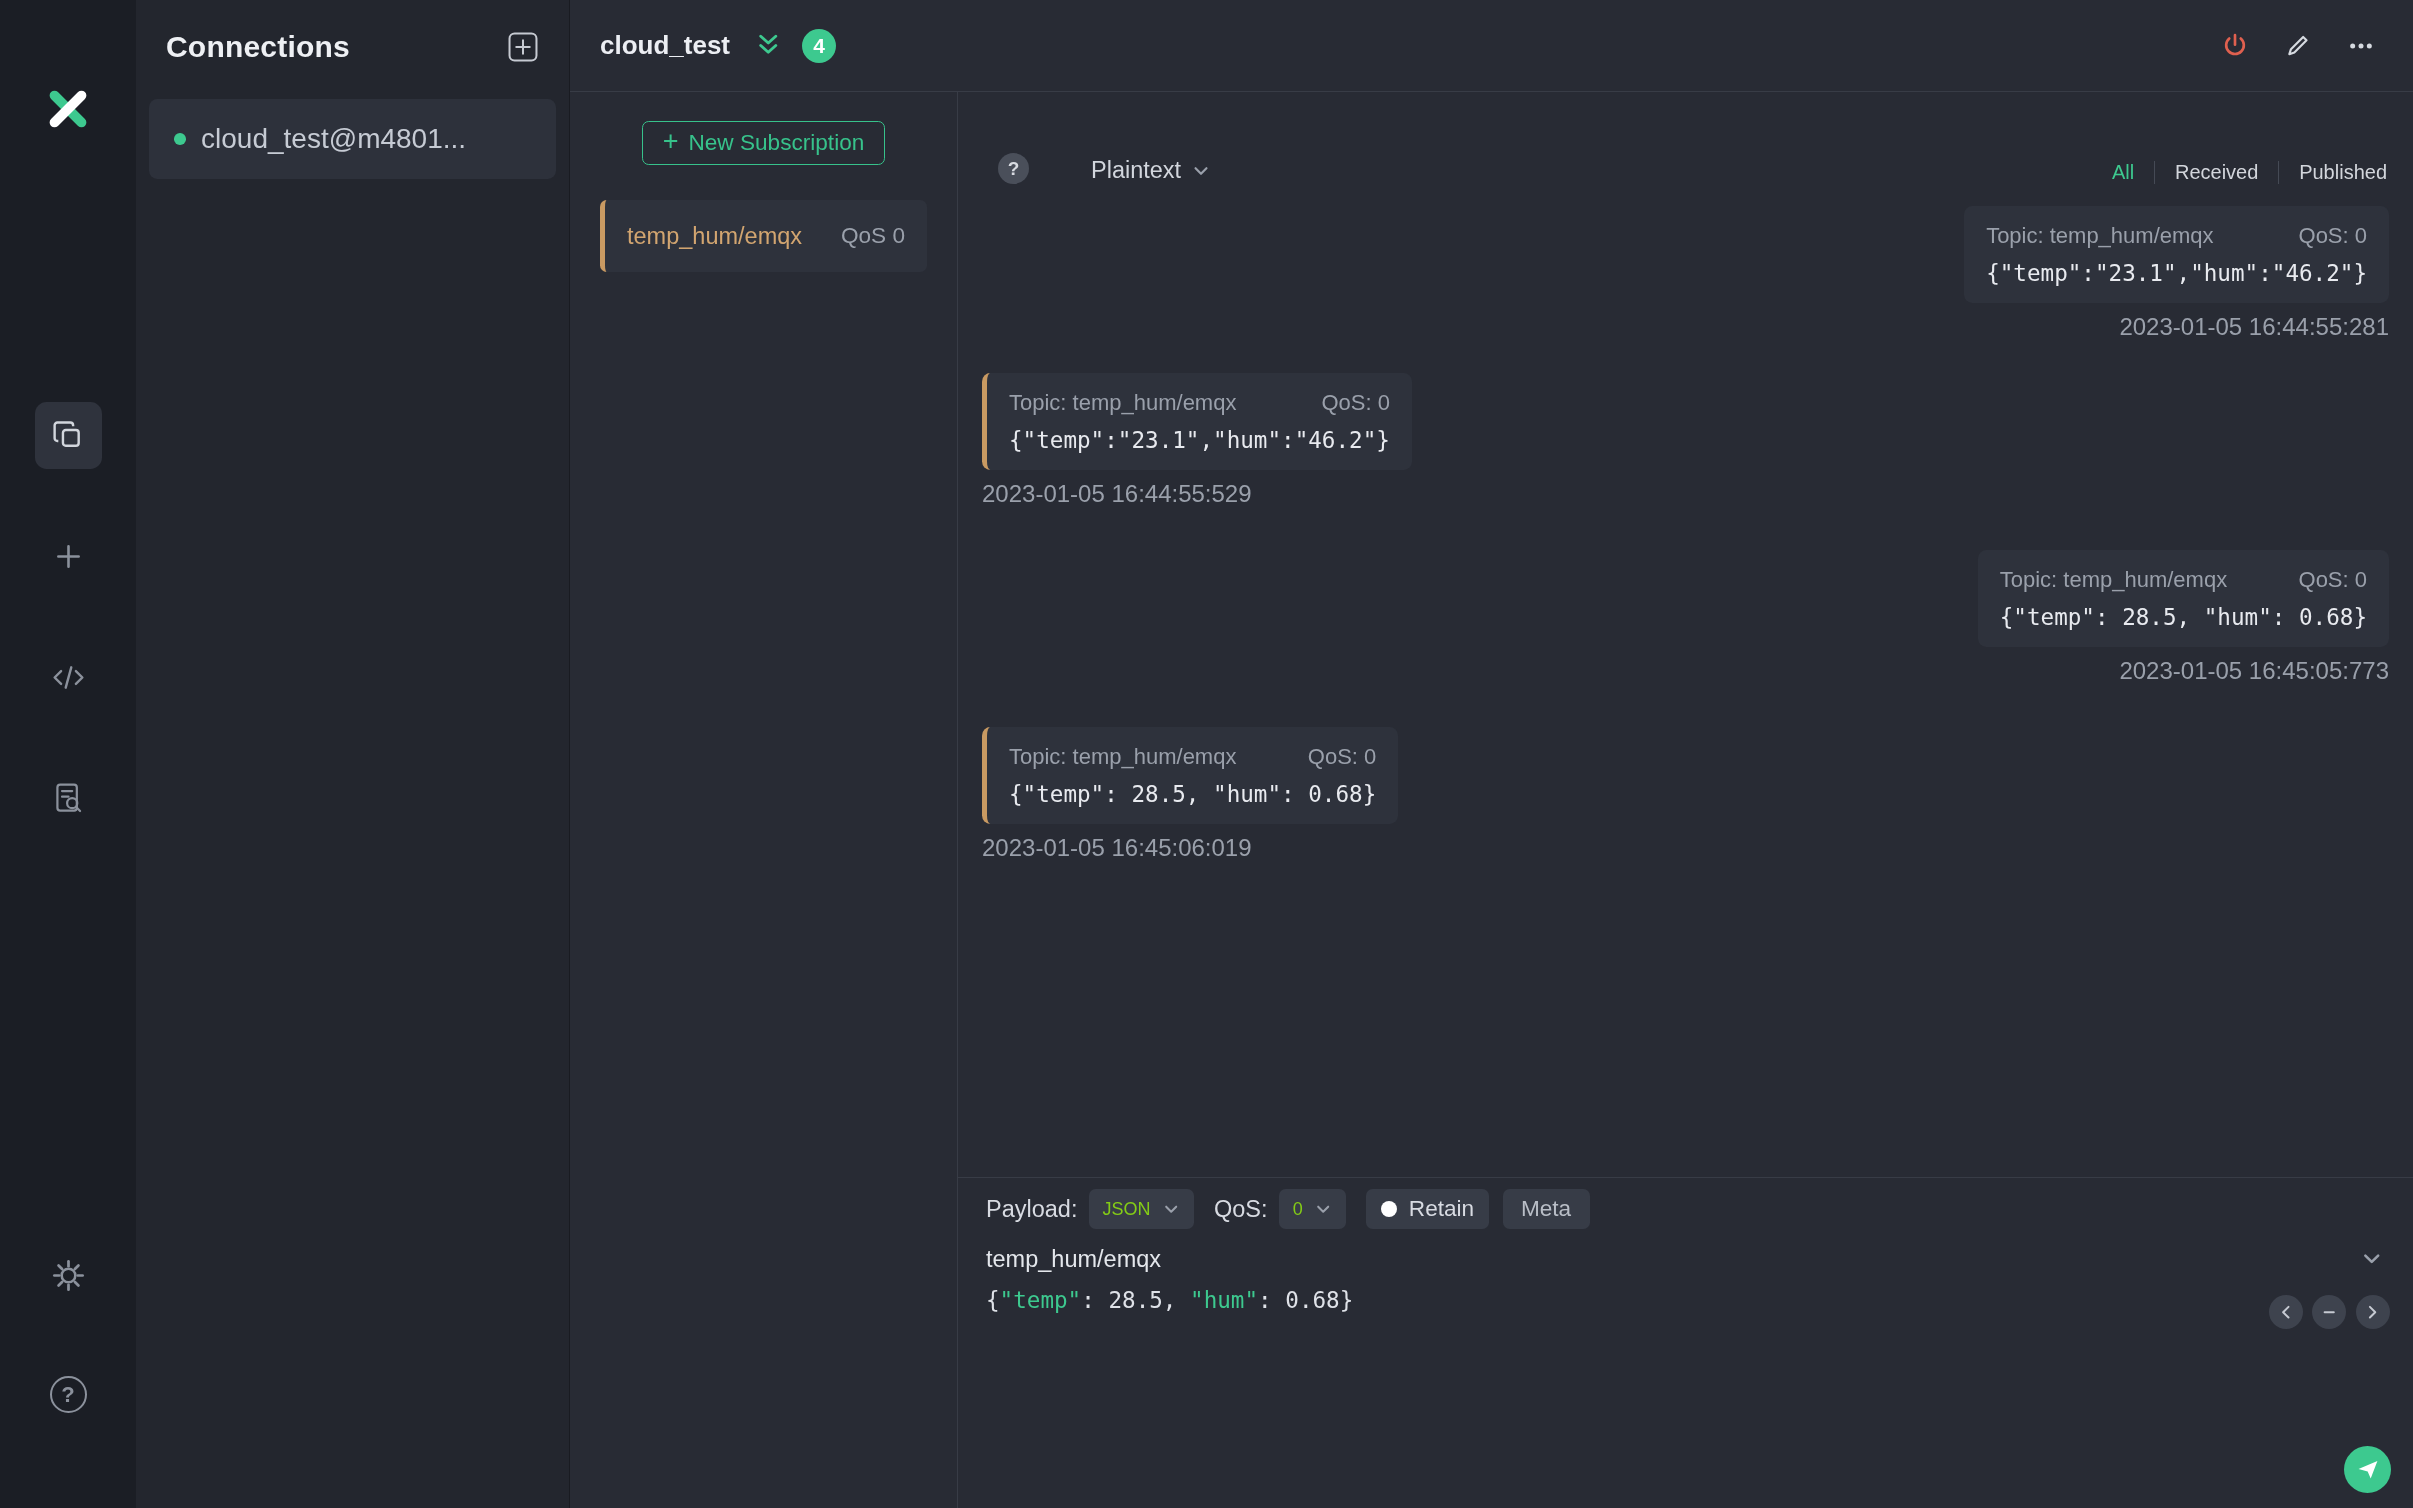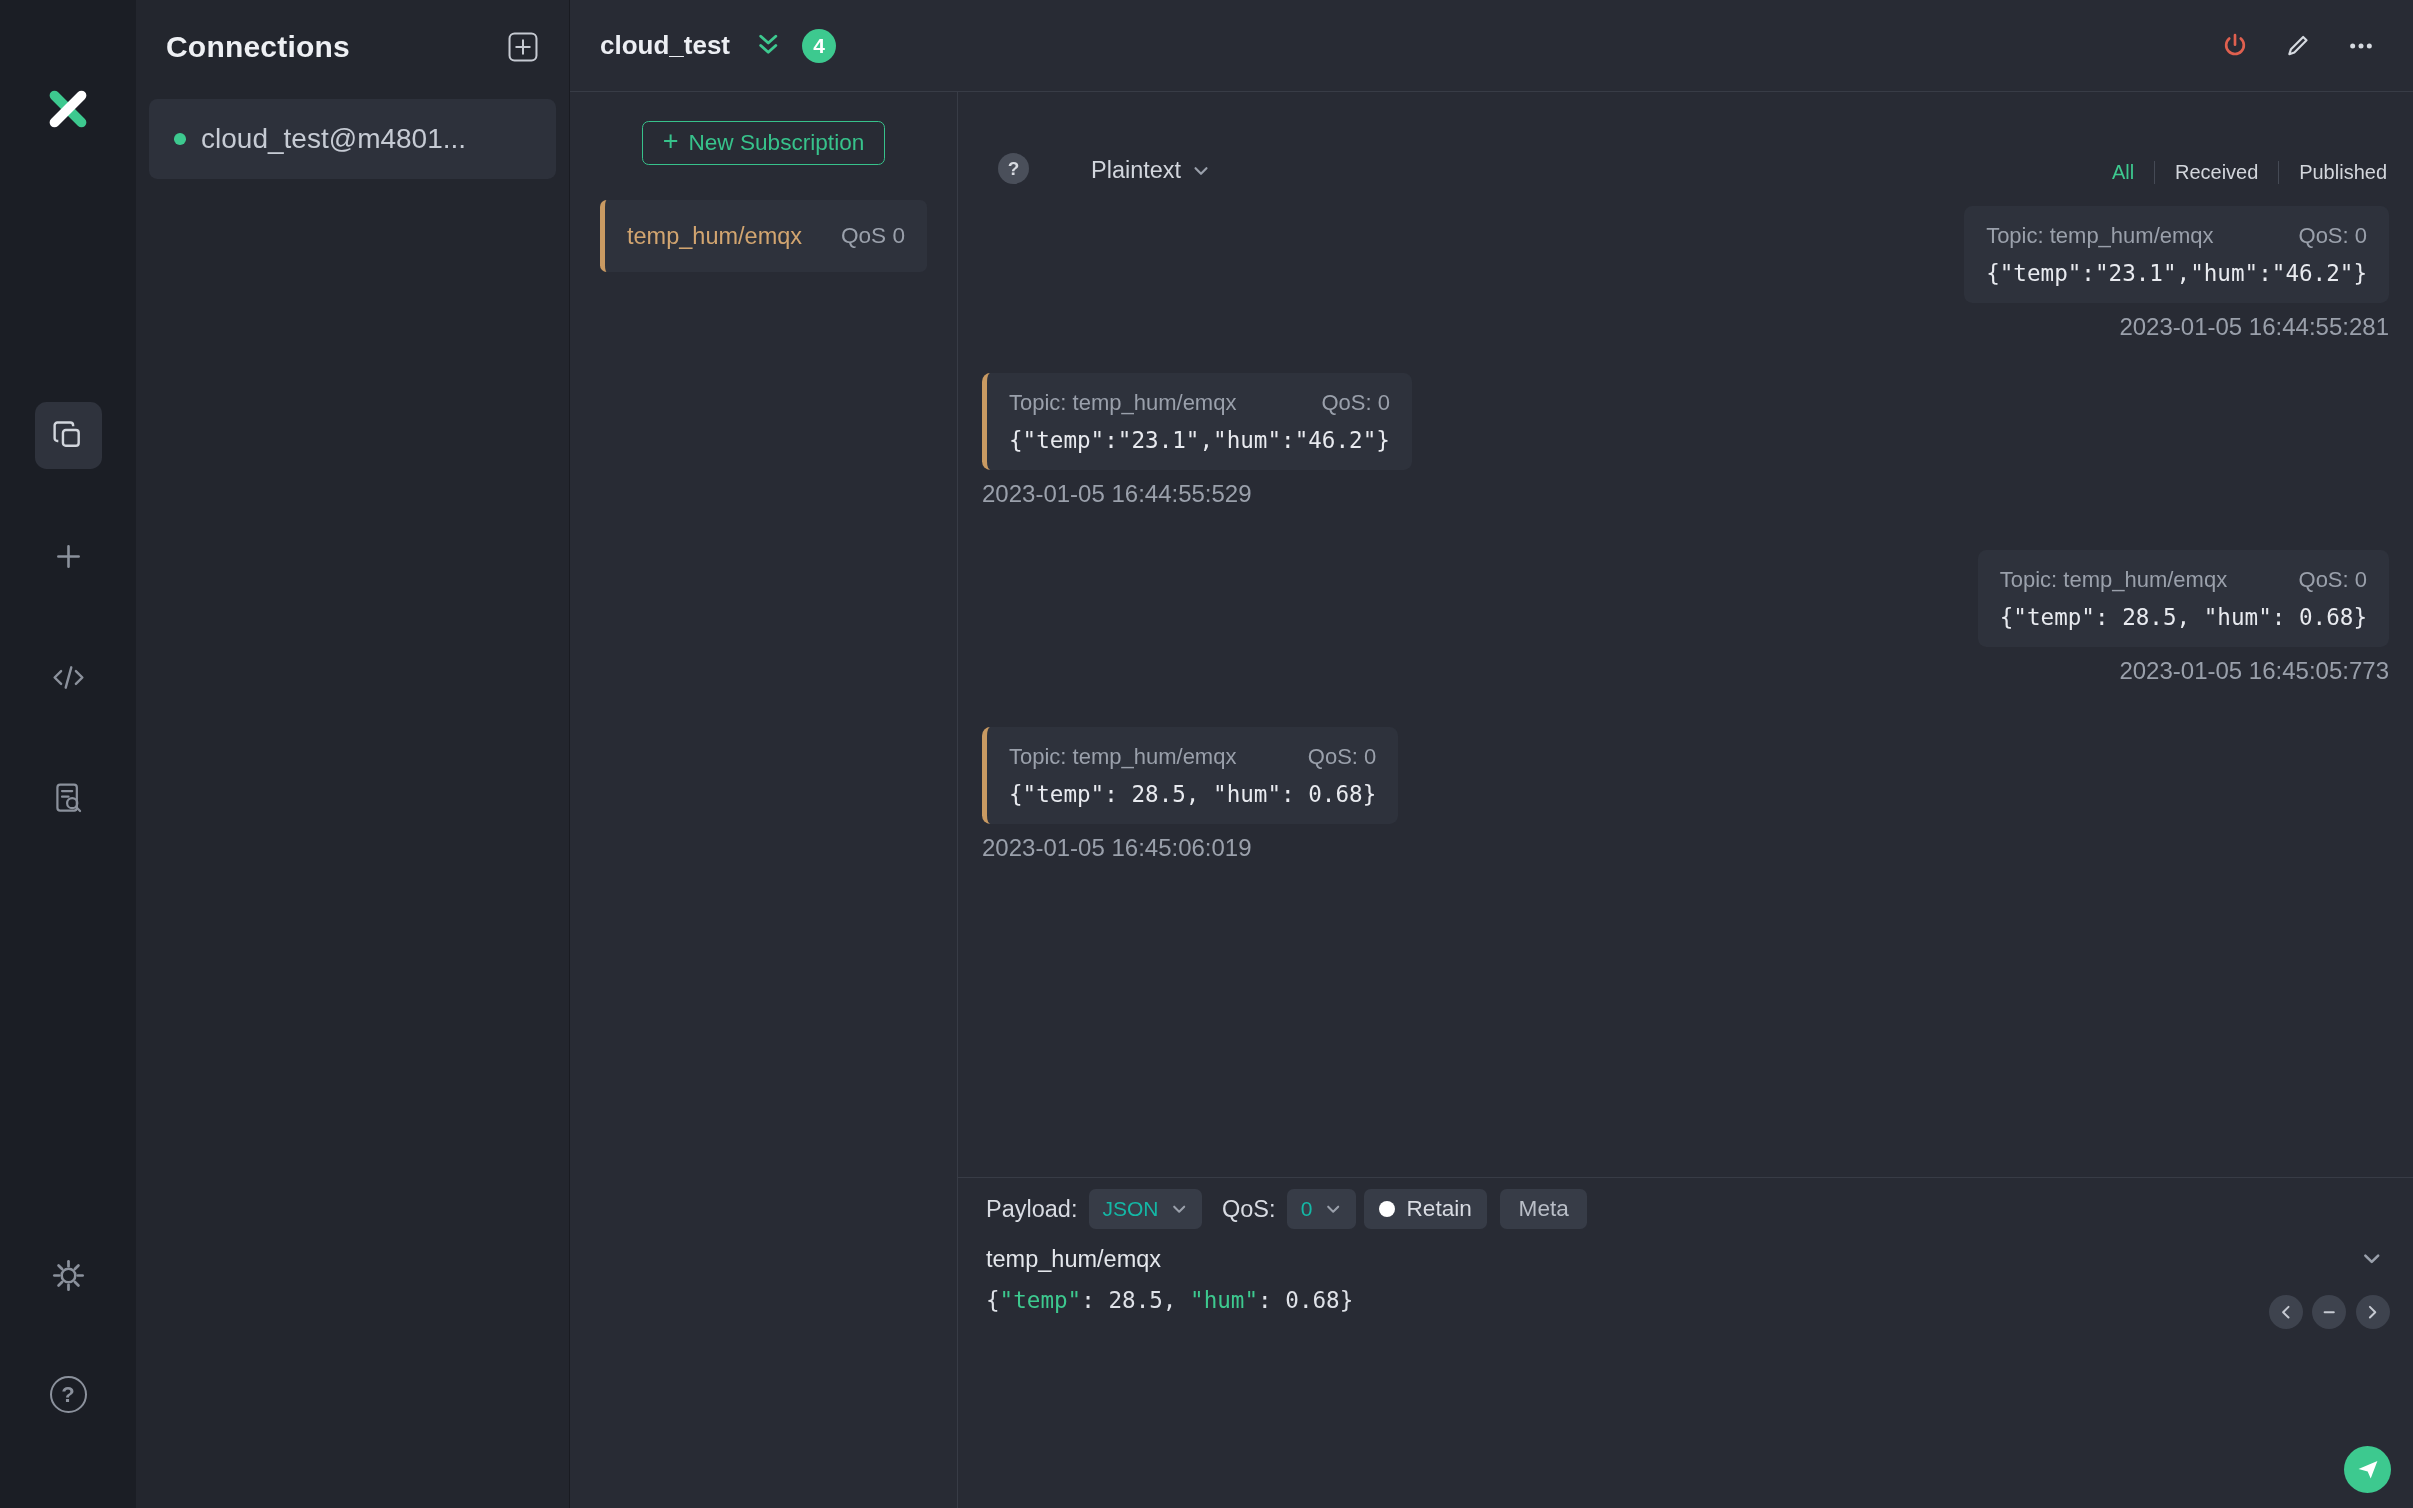--- a/index.html
+++ b/index.html
@@ -97,24 +97,24 @@
   .mt1 { margin-top:22px; } .mt2 { margin-top:32px; } .mt3 { margin-top:42px; } .mt4 { margin-top:42px; }
 
   
   .publish-panel { height:331px; flex:none; border-top:0.8px solid #383c46; position:relative; padding:11px 28px 0 28px; }
   .controls-row { display:flex; align-items:center; }
   .ctl-label { font-size:23.5px; color:#d8dbe2; }
   .ctl-select {
     margin-left:11.7px; height:40px; background:#373c47; border-radius:6.7px;
     display:flex; align-items:center; gap:11.7px; padding:0 13.4px; cursor:pointer;
   }
-  .ctl-select-value { font-size:21px; color:#14b8a6; }
+  .ctl-select-value { font-size:18px; color:#84cc16; }
   .qos-label { margin-left:20px; }
   .retain-btn {
-    margin-left:8px; height:40px; background:#373c47; border-radius:6.7px;
+    margin-left:20px; height:40px; background:#373c47; border-radius:6.7px;
     display:flex; align-items:center; gap:11.7px; padding:0 15px; cursor:pointer;
   }
   .retain-dot { width:16px; height:16px; border-radius:50%; background:#ffffff; flex:none; }
   .retain-label { font-size:22.6px; color:#d8dbe2; }
   .meta-btn {
     margin-left:13.4px; height:40px; background:#373c47; border-radius:6.7px;
     display:flex; align-items:center; padding:0 18.4px; cursor:pointer; font-size:22.6px; color:#b9bec7;
   }
   .topic-row { margin-top:15px; display:flex; align-items:center; height:30px; }
   .topic-value { font-size:23.5px; color:#e4e7ec; }

